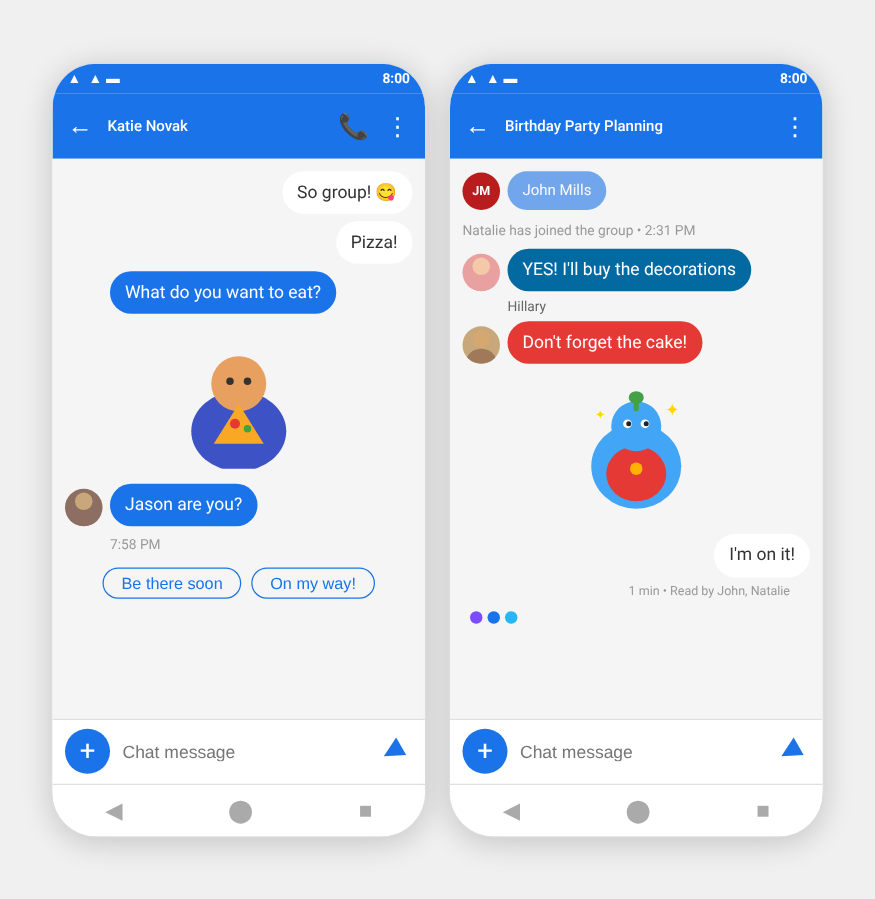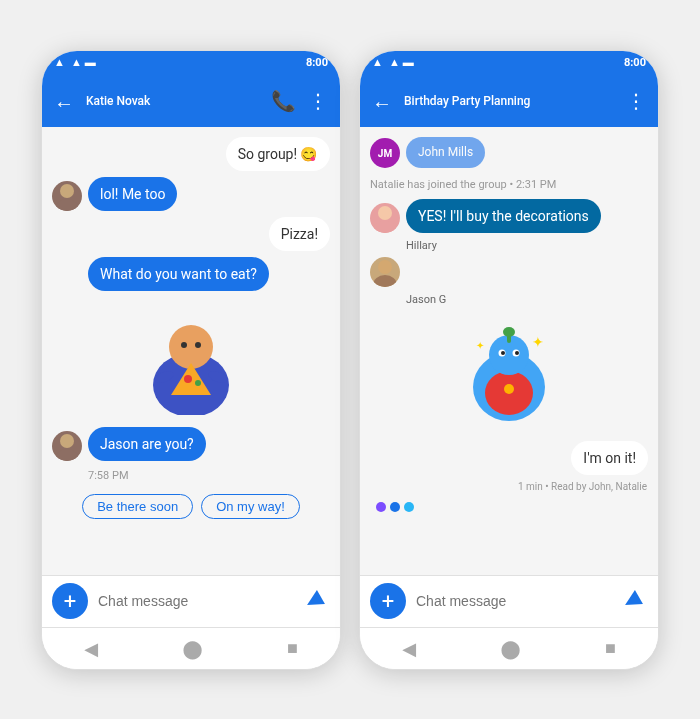--- a/index.html
+++ b/index.html
@@ -228,21 +228,21 @@
     .sender-name {
       font-size: 11px;
       color: #666;
       margin-left: 36px;
       margin-bottom: 1px;
     }
     .read-receipt {
       font-size: 10px;
       color: #999;
       text-align: right;
-      margin-right: 1px;
+      margin-right: 16px;
       margin-bottom: 2px;
     }
     .group-dots {
       display: flex;
       align-items: center;
       gap: 4px;
       margin: 4px 0 4px 6px;
     }
     .dot {
       width: 10px;
@@ -275,29 +275,20 @@
       <span class="app-bar-icon">📞</span>
       <span class="app-bar-icon">⋮</span>
     </div>
 
     <div class="chat-area">
 
       <div class="msg-row outgoing">
         <div class="bubble white">So group! 😋</div>
       </div>
 
-      <div class="msg-row">
-        <div class="avatar" style="background:#8d6e63;">
-          <svg width="30" height="30" viewBox="0 0 30 30">
-            <circle cx="15" cy="10" r="7" fill="#c8a87a"></circle>
-            <ellipse cx="15" cy="28" rx="12" ry="10" fill="#8d6e63"></ellipse>
-          </svg>
-        </div>
-        <div class="bubble blue">lol! Me too</div>
-      </div>
 
       <div class="msg-row outgoing">
         <div class="bubble white">Pizza!</div>
       </div>
 
       <div class="msg-row">
         <div class="avatar-placeholder"></div>
         <div class="bubble blue">What do you want to eat?</div>
       </div>
 
@@ -368,21 +359,21 @@
 
     <div class="app-bar">
       <span class="app-bar-icon">←</span>
       <span class="app-bar-title">Birthday Party Planning</span>
       <span class="app-bar-icon">⋮</span>
     </div>
 
     <div class="chat-area">
 
       <div class="msg-row">
-        <div class="avatar" style="background:#a21caf; font-size:10px; font-weight:bold;text-align:center;">JM</div>
+        <div class="avatar" style="background:#b91c1c; font-size:10px; font-weight:bold;text-align:center;">JM</div>
         <div class="bubble blue" style="opacity:0.6; font-size:12px;">John Mills</div>
       </div>
 
       <div class="system-msg">Natalie has joined the group • 2:31 PM</div>
 
       <div class="msg-row">
         <div class="avatar" style="background:#e8a0a0;">
           <svg width="30" height="30" viewBox="0 0 30 30">
             <circle cx="15" cy="10" r="7" fill="#f5c8a8"></circle>
             <ellipse cx="15" cy="28" rx="12" ry="10" fill="#e8a0a0"></ellipse>
@@ -392,22 +383,22 @@
       </div>
       <div class="sender-name">Hillary</div>
 
       <div class="msg-row">
         <div class="avatar" style="background:#c8a87a;">
           <svg width="30" height="30" viewBox="0 0 30 30">
             <circle cx="15" cy="10" r="7" fill="#d4a870"></circle>
             <ellipse cx="15" cy="28" rx="12" ry="10" fill="#a0785a"></ellipse>
           </svg>
         </div>
-      </div>
-      <div class="sender-name">Jason G</div>
+        <div class="bubble red">Don't forget the cake!</div>
+      </div>
 
       <div class="sticker-area">
         <svg class="sticker" viewBox="0 0 110 110">
 
           <ellipse cx="55" cy="68" rx="36" ry="34" fill="#42a5f5"></ellipse>
 
           <ellipse cx="55" cy="74" rx="24" ry="22" fill="#e53935"></ellipse>
 
           <circle cx="55" cy="36" r="20" fill="#42a5f5"></circle>
 

